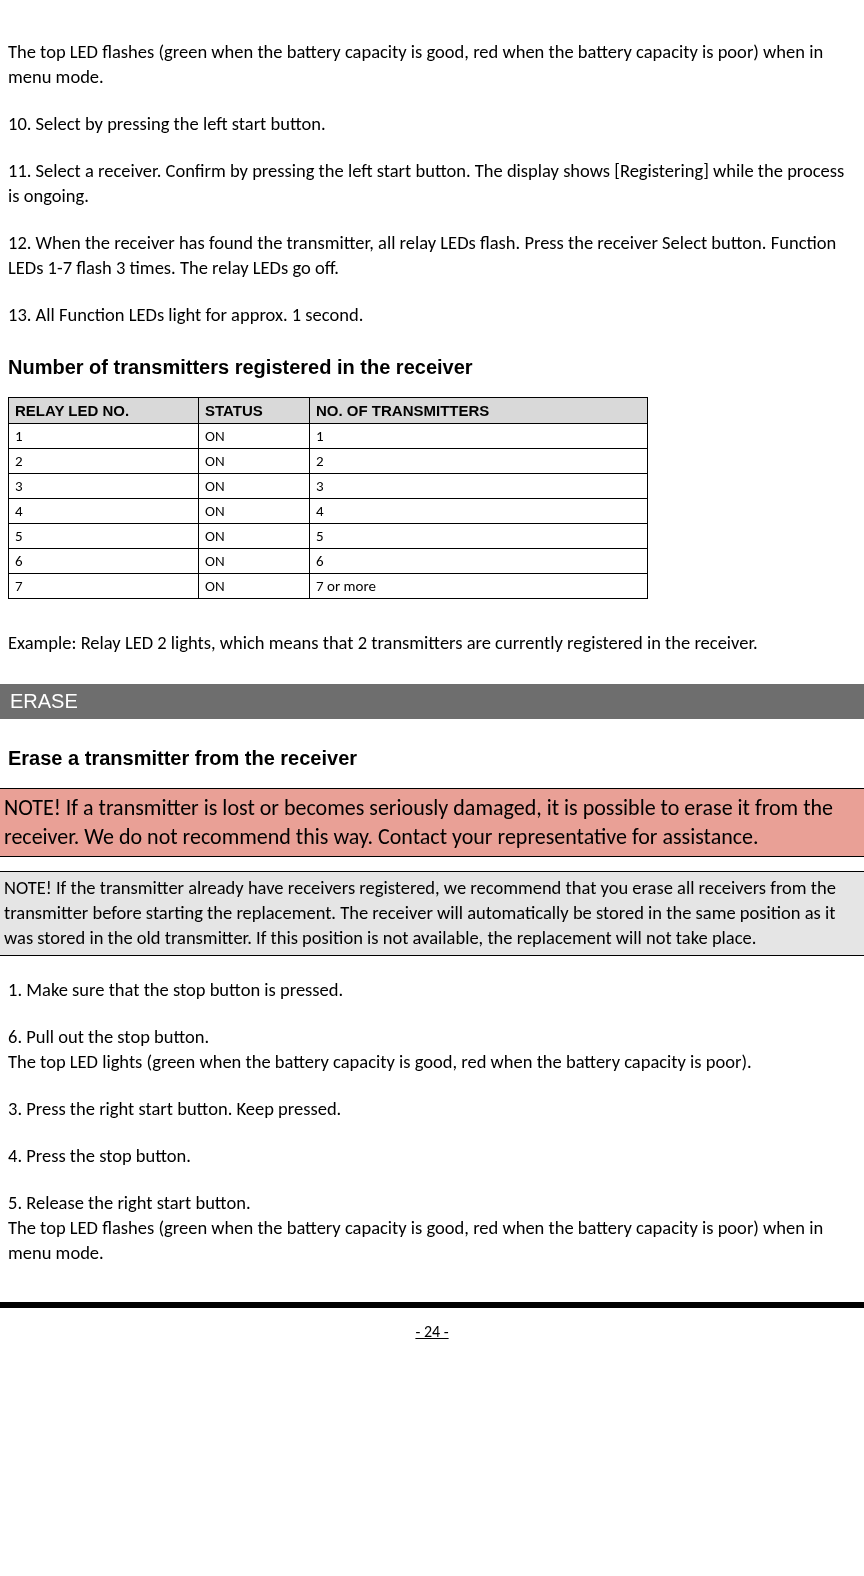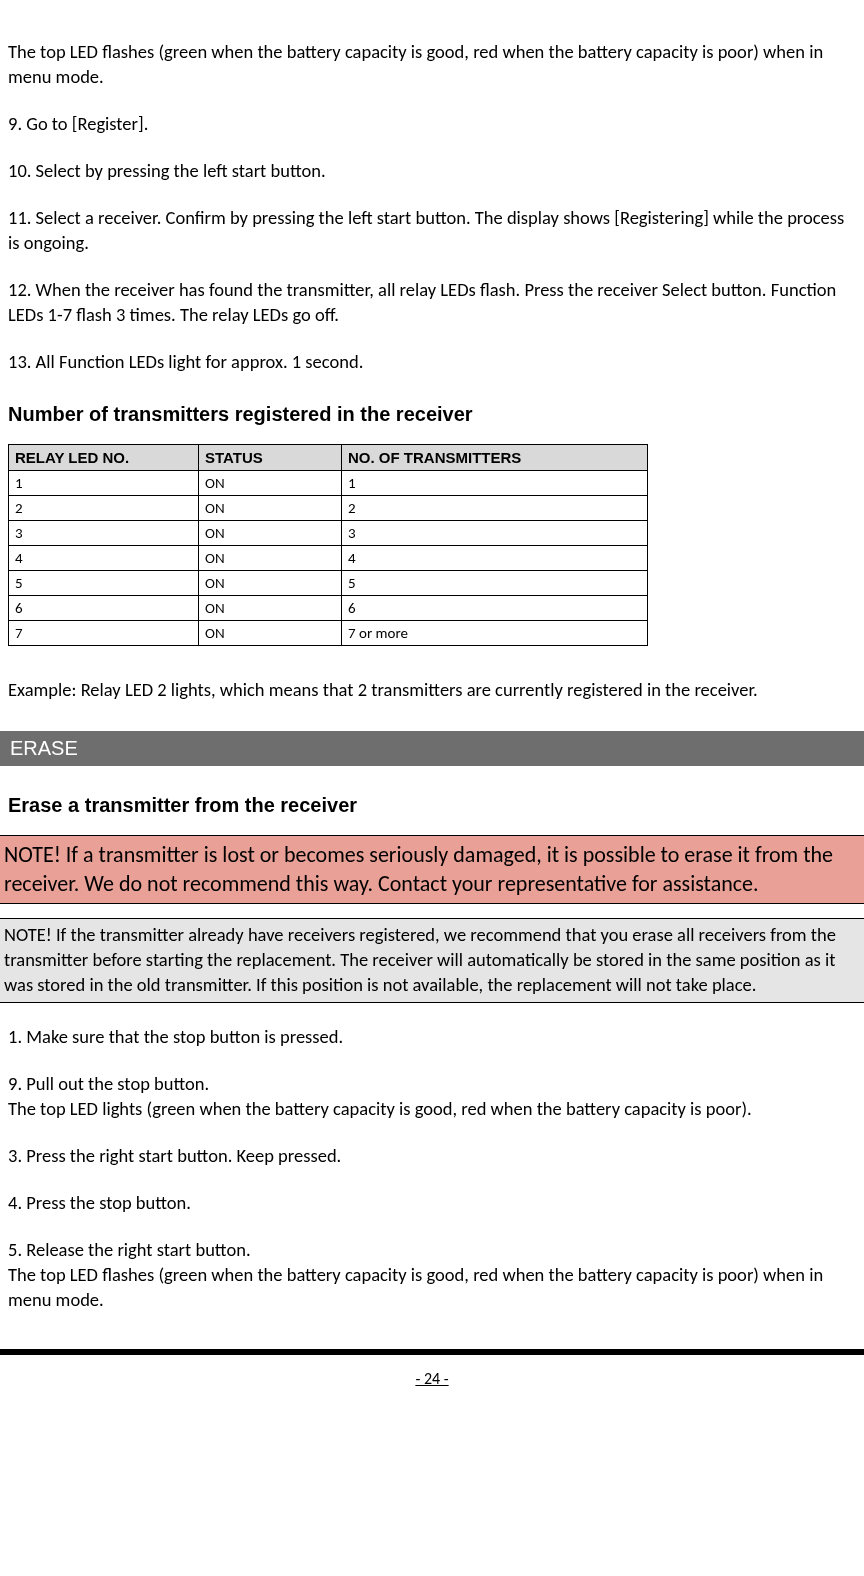--- a/index.html
+++ b/index.html
@@ -91,33 +91,32 @@
     padding: 14px 0 10px 0;
     text-decoration: underline;
   }
 </style>
 </head>
 <body>
 
 <div class="page">
 
   <p class="para">The top LED flashes (green when the battery capacity is good, red when the battery capacity is poor) when in menu mode.</p>
-  <p class="para">9. Go to [Register].</p>
   <p class="para">10. Select by pressing the left start button.</p>
   <p class="para">11. Select a receiver. Confirm by pressing the left start button. The display shows [Registering] while the process is ongoing.</p>
   <p class="para">12. When the receiver has found the transmitter, all relay LEDs flash. Press the receiver Select button. Function LEDs 1-7 flash 3 times. The relay LEDs go off.</p>
   <p class="para">13. All Function LEDs light for approx. 1 second.</p>
 
   <h2 class="h2">Number of transmitters registered in the receiver</h2>
 
   <table class="data">
     <thead>
       <tr>
         <th style="width:190px">RELAY LED NO.</th>
-        <th style="width:143px">STATUS</th>
+        <th style="width:111px">STATUS</th>
         <th>NO. OF TRANSMITTERS</th>
       </tr>
     </thead>
     <tbody>
       <tr>
         <td>1</td>
         <td>ON</td>
         <td>1</td>
       </tr>
       <tr>
@@ -158,21 +157,21 @@
   <div class="section-bar">ERASE</div>
 
   <h2 class="h2">Erase a transmitter from the receiver</h2>
 
   <div class="note-warning">NOTE! If a transmitter is lost or becomes seriously damaged, it is possible to erase it from the receiver. We do not recommend this way. Contact your representative for assistance.</div>
   <div class="note-gray">NOTE! If the transmitter already have receivers registered, we recommend that you erase all receivers from the transmitter before starting the replacement. The receiver will automatically be stored in the same position as it was stored in the old transmitter. If this position is not available, the replacement will not take place.</div>
 
   <p class="para">1. Make sure that the stop button is pressed.</p>
 
   <div class="para">
-    <span>9. Pull out the stop button.</span><br>
+    <span>6. Pull out the stop button.</span><br>
     <span>The top LED lights (green when the battery capacity is good, red when the battery capacity is poor).</span>
   </div>
 
   <p class="para">3. Press the right start button. Keep pressed.</p>
   <p class="para">4. Press the stop button.</p>
 
   <div class="para">
     <span>5. Release the right start button.</span><br>
     <span>The top LED flashes (green when the battery capacity is good, red when the battery capacity is poor) when in menu mode.</span>
   </div>

